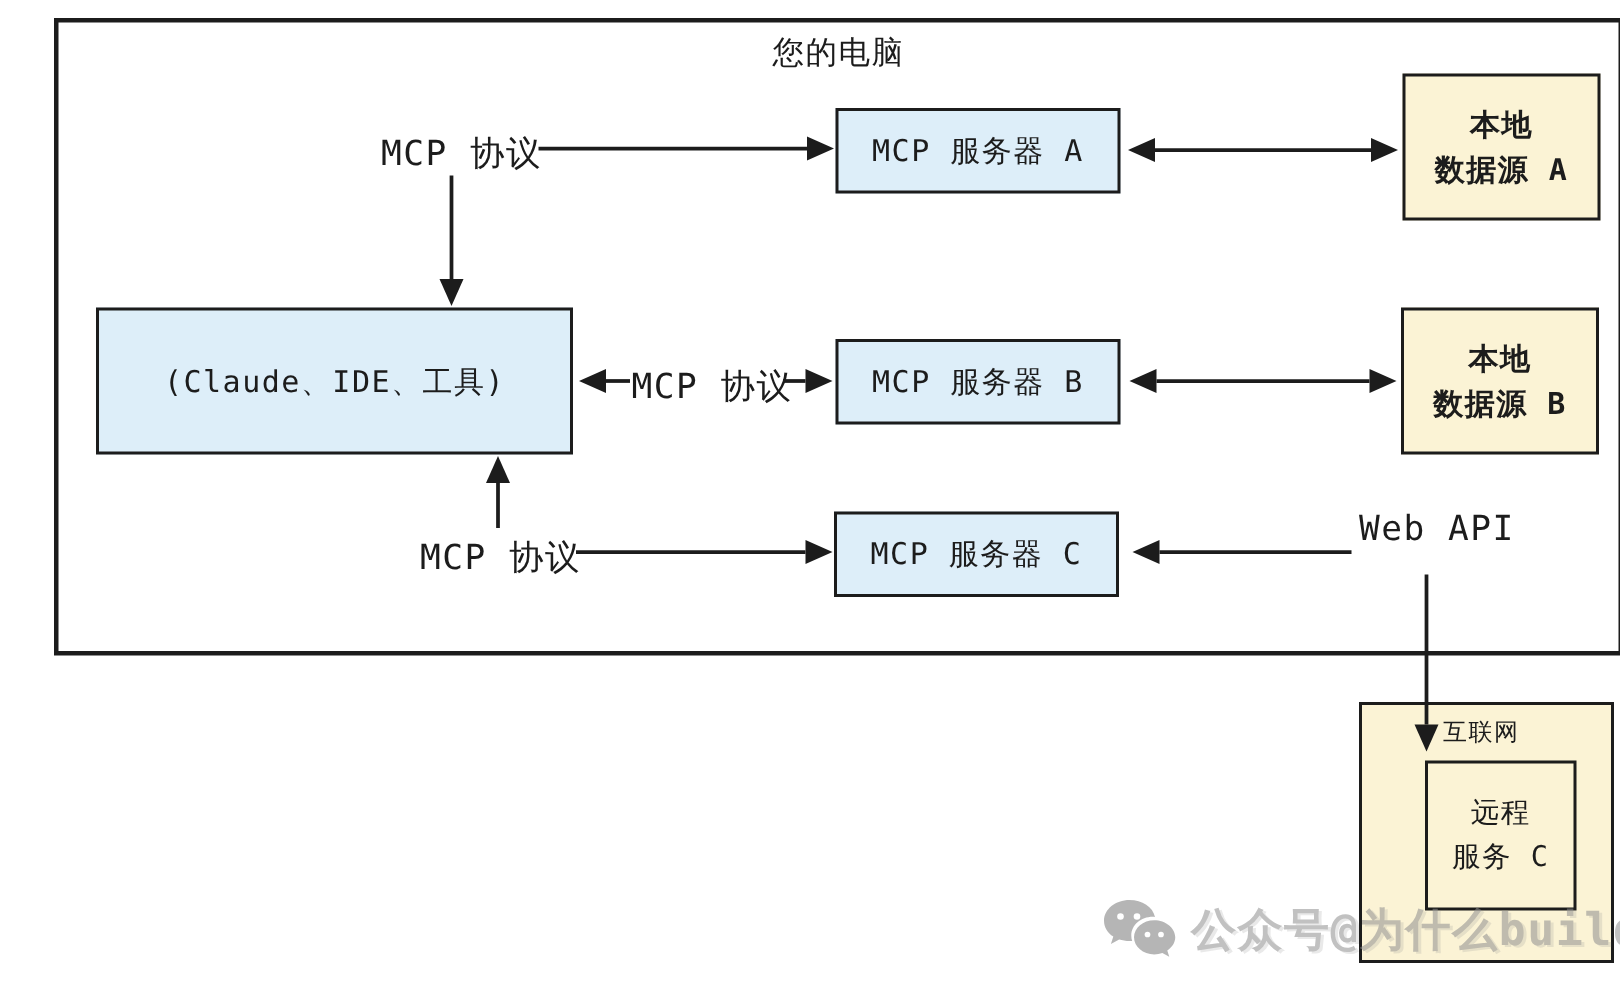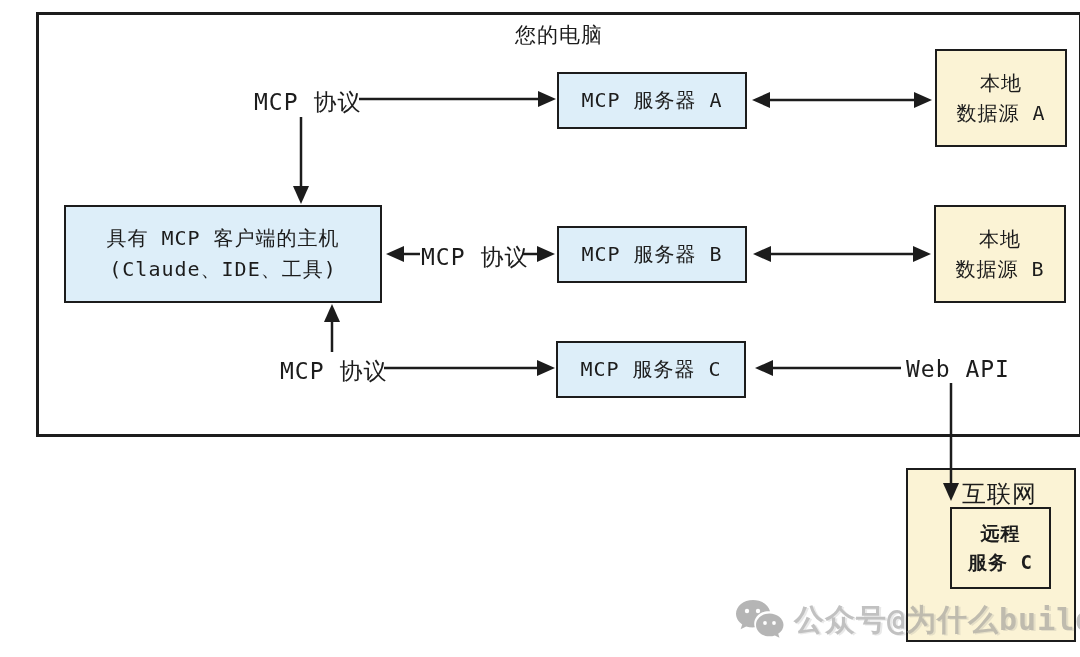--- a/index.html
+++ b/index.html
@@ -22,31 +22,31 @@
        text-align:center;letter-spacing:1px;}
   .computer-box{left:12px;top:12px;width:1046px;height:425px;border-width:3px;background:transparent;z-index:1;}
   .computer-title{position:absolute;left:0;top:6px;width:100%;text-align:center;font-size:21px;font-weight:500;}
   .blue{background:var(--server-fill);align-items:center;}
   .cream{background:var(--source-fill);}
   .server{width:190px;height:57px;font-size:20px;font-weight:500;}
   .server-a{left:533px;top:72px;}
   .server-b{left:533px;top:226px;}
   .server-c{left:532px;top:341px;}
   .host-box{left:40px;top:205px;width:318px;height:98px;font-size:20px;font-weight:500;line-height:31px;}
-  .source{width:132px;height:98px;font-size:20px;font-weight:400;line-height:30px;}
+  .source{width:132px;height:98px;font-size:20px;font-weight:700;line-height:30px;}
   .source-a{left:911px;top:49px;}
   .source-b{left:910px;top:205px;}
   .float-label{position:absolute;z-index:2;font-size:23px;font-weight:500;letter-spacing:1px;white-space:nowrap;}
   .protocol-a{left:230px;top:87px;}
   .protocol-b{left:397px;top:242px;}
   .protocol-c{left:256px;top:356px;}
-  .web-api{left:882px;top:356px;}
+  .web-api{left:882px;top:340px;}
   .internet-box{left:882px;top:468px;width:170px;height:174px;justify-content:flex-start;}
-  .internet-title{position:absolute;left:54px;top:8px;font-size:24px;font-weight:500;letter-spacing:1px;}
-  .remote-box{left:926px;top:507px;width:101px;height:82px;font-size:19px;font-weight:700;line-height:29px;background:var(--source-fill);}
+  .internet-title{position:absolute;left:54px;top:8px;font-size:16px;font-weight:500;letter-spacing:1px;}
+  .remote-box{left:926px;top:507px;width:101px;height:100px;font-size:19px;font-weight:400;line-height:29px;background:var(--source-fill);}
   .watermark{position:absolute;left:710px;top:596px;z-index:4;display:flex;align-items:center;gap:10px;}
   .wm-icon{width:50px;height:48px;opacity:0.65;}
   .wm-text{font-size:30px;color:var(--watermark);opacity:0.55;font-weight:600;letter-spacing:1px;
            text-shadow:2px 1px 0 rgba(140,140,140,0.35);white-space:nowrap;}
 </style>
 </head>
 <body>
 
 <div class="stage">
 
@@ -66,21 +66,20 @@
     <line x1="360" y1="368" x2="513" y2="368" marker-end="url(#ah)"></line>
     <line x1="877" y1="368" x2="749" y2="368" marker-end="url(#ah)"></line>
     <line x1="927" y1="383" x2="927" y2="483" marker-end="url(#ah)"></line>
   </svg>
 
   <div class="box computer-box">
     <div class="computer-title">您的电脑</div>
   </div>
 
   <div class="box blue host-box">
-    <div>具有 MCP 客户端的主机</div>
     <div>(Claude、IDE、工具)</div>
   </div>
 
   <div class="box blue server server-a">
     <div>MCP 服务器 A</div>
   </div>
   <div class="box blue server server-c">
     <div>MCP 服务器 C</div>
   </div>
   <div class="box blue server server-b">

